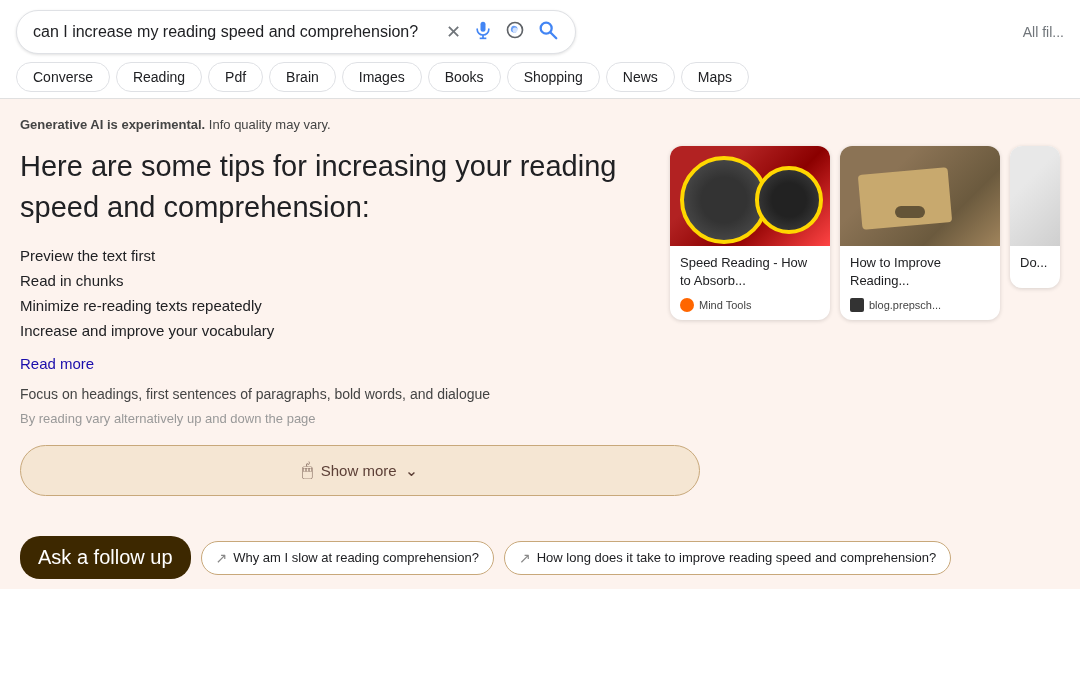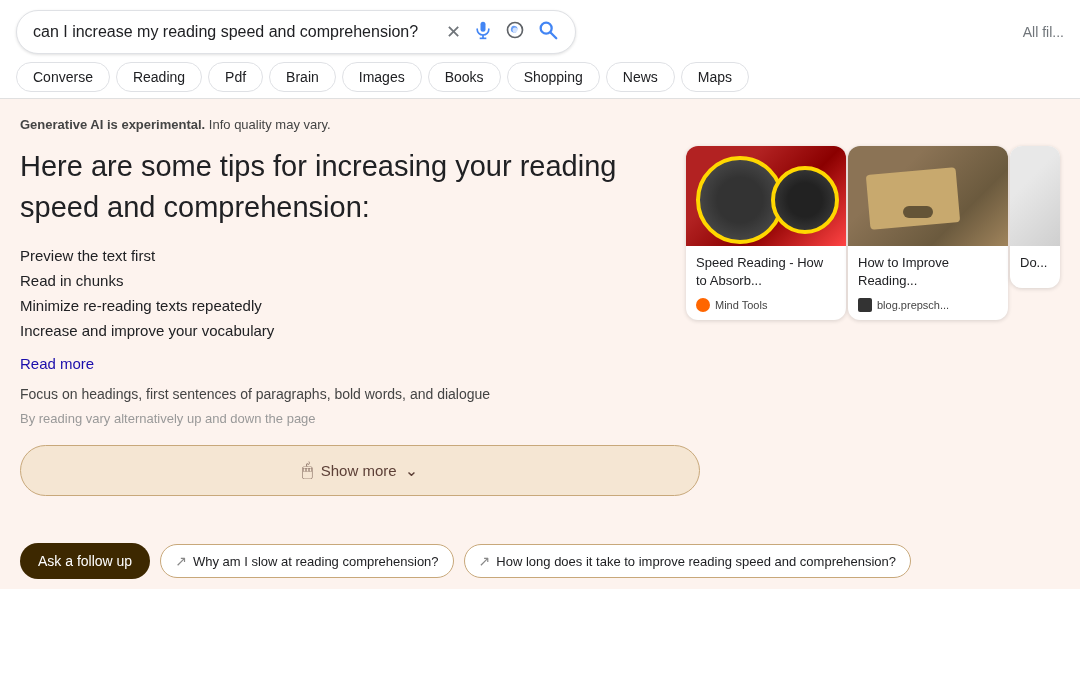--- a/index.html
+++ b/index.html
@@ -162,21 +162,21 @@
     .ai-extra-faded {
       font-size: 13px;
       color: #999;
       line-height: 1.5;
       margin-top: 4px;
     }
 
     
     .ai-cards-col {
       display: flex;
-      gap: 2px;
+      gap: 10px;
       align-items: flex-start;
       flex-shrink: 0;
     }
 
     .ai-card {
       width: 160px;
       background: #fff;
       border-radius: 12px;
       overflow: hidden;
       box-shadow: 0 1px 4px rgba(0,0,0,0.15);
@@ -310,21 +310,21 @@
       padding: 10px 20px;
       background: #fdf3ee;
     }
 
     .ask-followup-btn {
       background: #3d2800;
       color: #fff;
       border: none;
       border-radius: 20px;
       padding: 10px 18px;
-      font-size: 14px;
+      font-size: 20px;
       cursor: pointer;
       white-space: nowrap;
       font-family: Arial, sans-serif;
     }
 
     .followup-chip {
       display: flex;
       align-items: center;
       gap: 6px;
       padding: 8px 14px;

